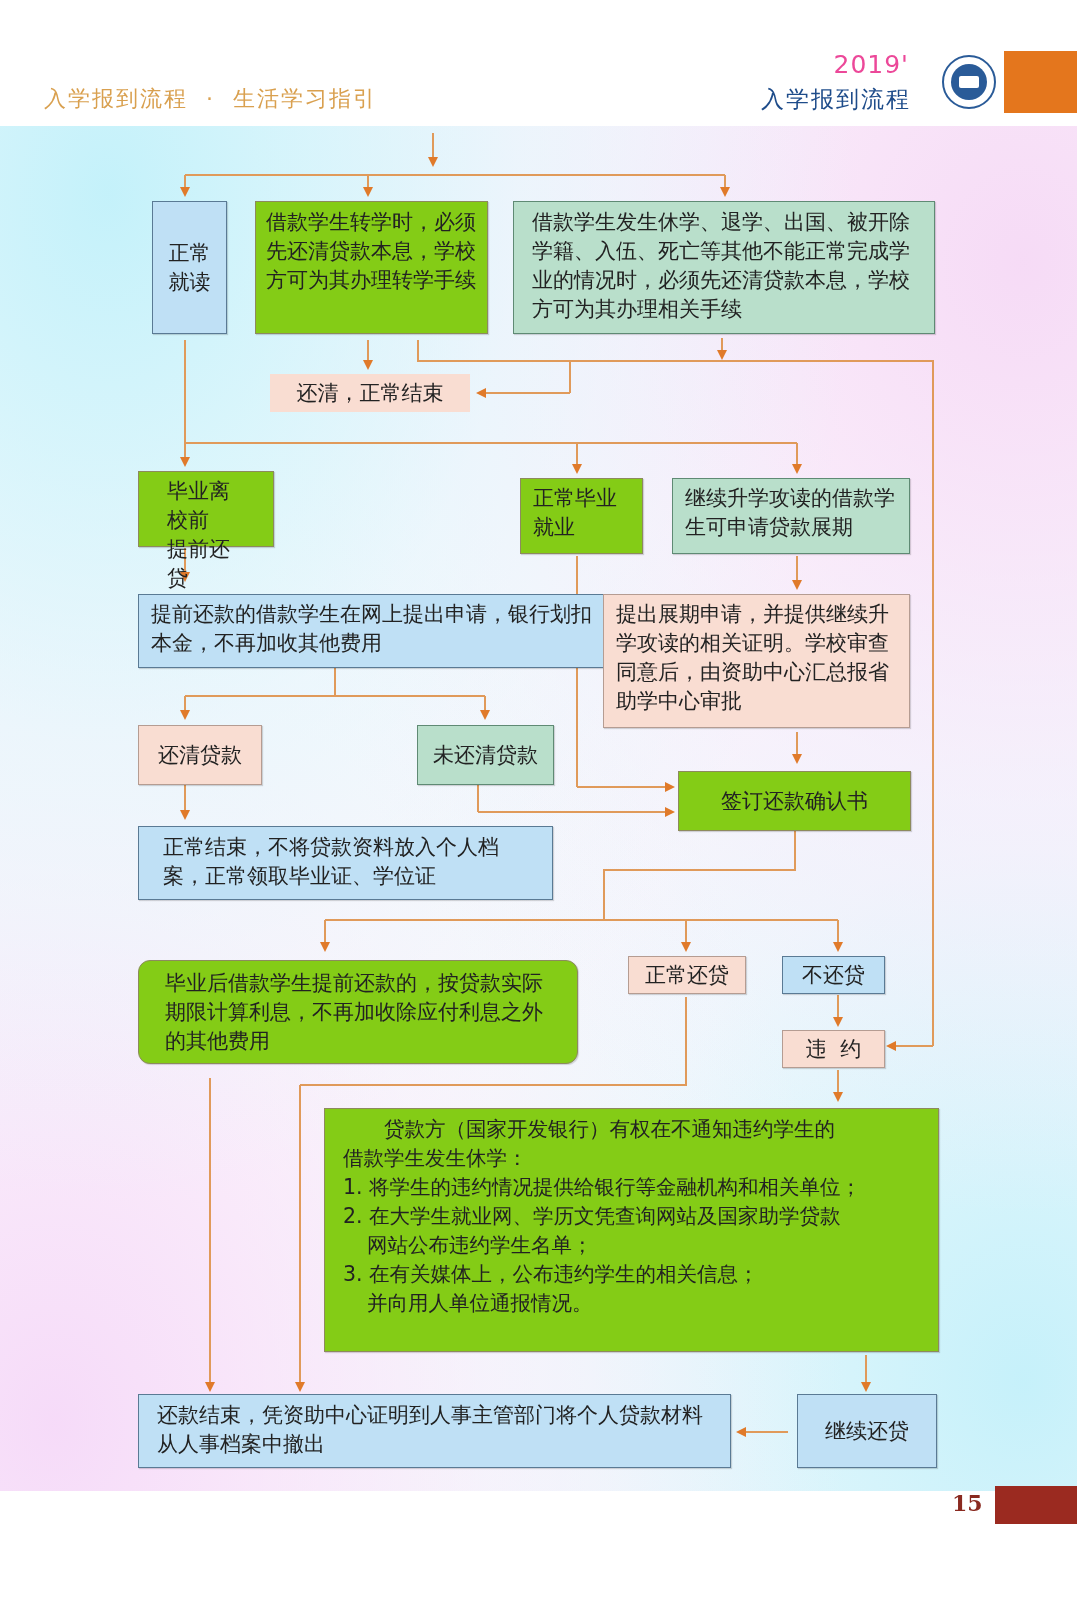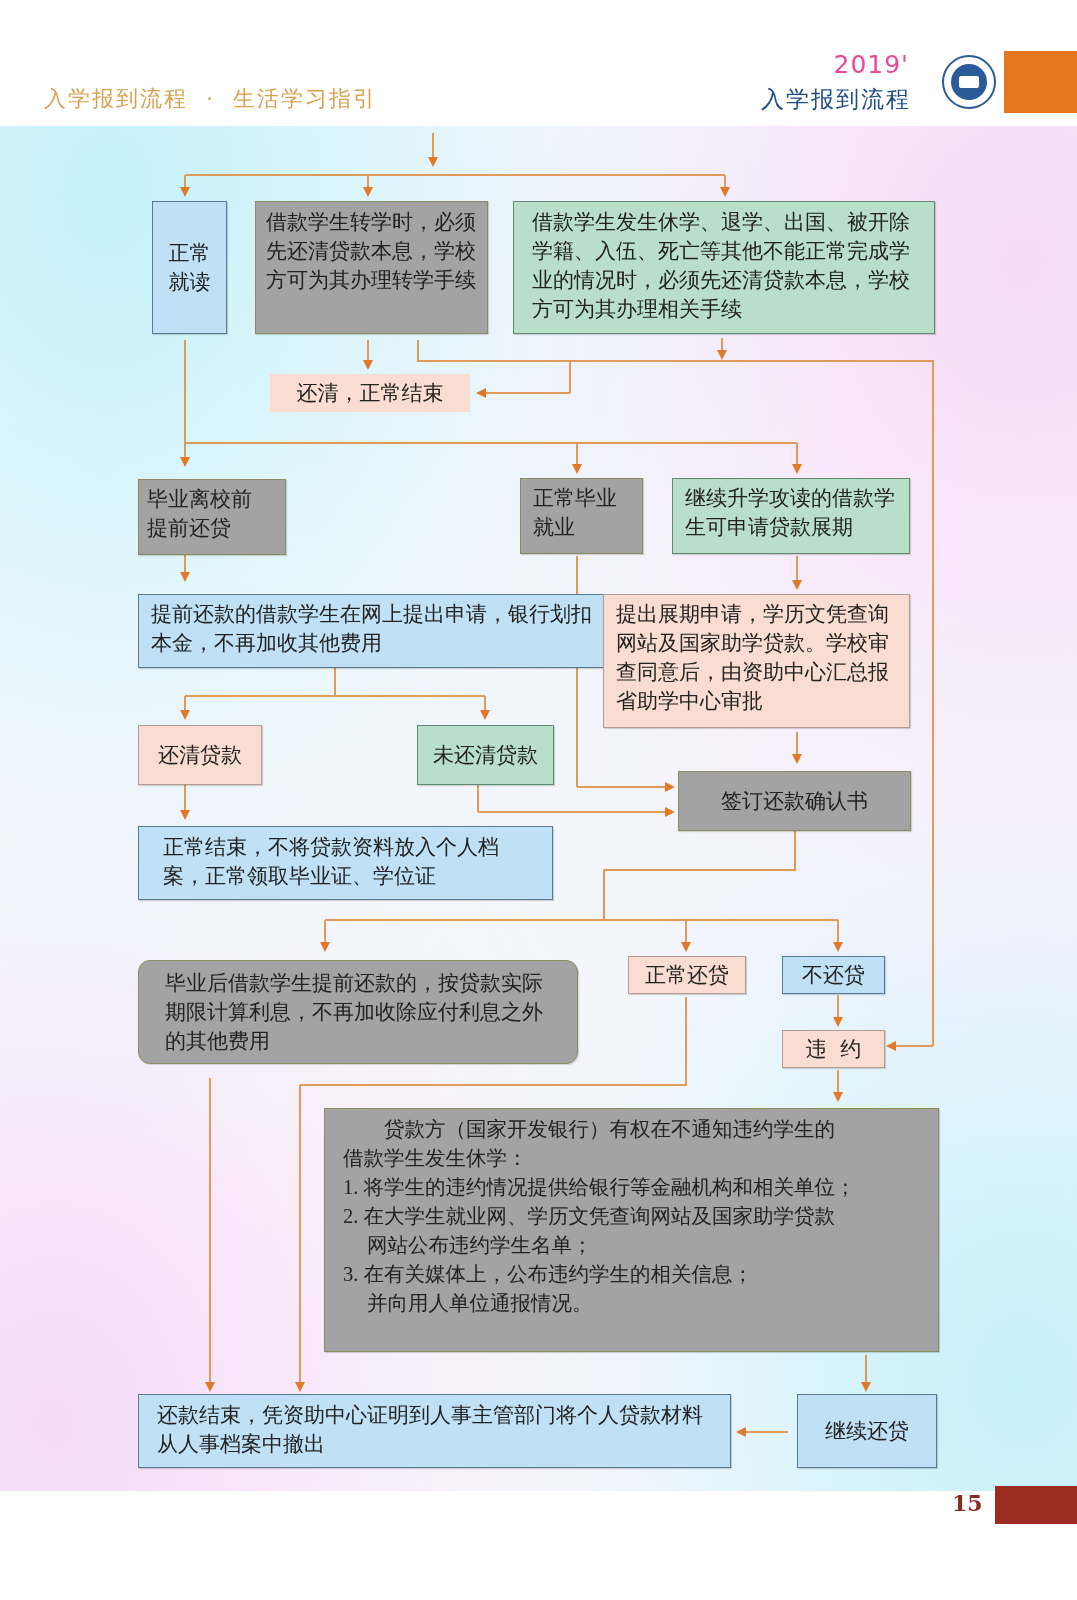--- a/index.html
+++ b/index.html
@@ -36,21 +36,21 @@
       #fdfdfd;
   }
   svg.links { position: absolute; left: 0; top: 0; width: 1077px; height: 1600px; pointer-events: none; }
 
   .box {
     position: absolute; box-sizing: border-box; border: 1px solid #6b6b5a;
     font-size: 21px; line-height: 29px; color: #222; padding: 6px 10px;
     box-shadow: 1px 1px 1px rgba(0,0,0,0.15);
   }
   .box.blue { background: #bfe0f5; border-color: #5a7a94; }
-  .box.yellow { background: #a3a3a3; border-color: #8d8a5e; font-family: Liberation Serif, serif; }
+  .box.yellow { background: #84cc16; border-color: #8d8a5e; }
   .box.green { background: #b9dfcb; border-color: #5f8a74; }
   .box.pink { background: #f9ddd2; border-color: #b59c92; }
   .center { display: flex; align-items: center; justify-content: center; text-align: center; }
   .noborder { border: none; box-shadow: none; }
 
   .measures p { margin: 0; }
   .measures .indent1 { text-indent: 2em; }
   .measures .cont { padding-left: 24px; }
 
   .footer-num {
@@ -146,28 +146,28 @@
   </g>
 </svg>
 
 <div class="box blue center" style="left:152px; top:201px; width:75px; height:133px; white-space:pre-line;">正常
 就读</div>
 <div class="box yellow" style="left:255px; top:201px; width:233px; height:133px; font-size:21px;">借款学生转学时，必须先还清贷款本息，学校方可为其办理转学手续</div>
 <div class="box green" style="left:513px; top:201px; width:422px; height:133px; padding:6px 18px;">借款学生发生休学、退学、出国、被开除学籍、入伍、死亡等其他不能正常完成学业的情况时，必须先还清贷款本息，学校方可为其办理相关手续</div>
 
 <div class="box pink center noborder" style="left:270px; top:374px; width:200px; height:38px;">还清，正常结束</div>
 
-<div class="box yellow" style="left:138px; top:471px; width:148px; height:76px; white-space:pre-line; padding:5px 8px;margin-top:8px;">毕业离校前
+<div class="box yellow" style="left:138px; top:471px; width:136px; height:76px; white-space:pre-line; padding:5px 28px;">毕业离校前
 提前还贷</div>
 <div class="box yellow" style="left:520px; top:478px; width:123px; height:76px; white-space:pre-line; padding:5px 12px;">正常毕业
 就业</div>
 <div class="box green" style="left:672px; top:478px; width:238px; height:76px; padding:5px 12px;">继续升学攻读的借款学生可申请贷款展期</div>
 
 <div class="box blue" style="left:138px; top:594px; width:477px; height:74px; padding:5px 12px;">提前还款的借款学生在网上提出申请，银行划扣本金，不再加收其他费用</div>
-<div class="box pink" style="left:603px; top:594px; width:307px; height:134px; padding:5px 12px;">提出展期申请，学历文凭查询网站及国家助学贷款。学校审查同意后，由资助中心汇总报省助学中心审批</div>
+<div class="box pink" style="left:603px; top:594px; width:307px; height:134px; padding:5px 12px;">提出展期申请，并提供继续升学攻读的相关证明。学校审查同意后，由资助中心汇总报省助学中心审批</div>
 
 <div class="box pink center" style="left:138px; top:725px; width:124px; height:60px;">还清贷款</div>
 <div class="box green center" style="left:417px; top:725px; width:137px; height:60px;">未还清贷款</div>
 <div class="box yellow center" style="left:678px; top:771px; width:233px; height:60px;">签订还款确认书</div>
 
 <div class="box blue" style="left:138px; top:826px; width:415px; height:74px; padding:6px 24px;">正常结束，不将贷款资料放入个人档案，正常领取毕业证、学位证</div>
 
 <div class="box yellow" style="left:138px; top:960px; width:440px; height:104px; padding:8px 26px;border-radius:12px;">毕业后借款学生提前还款的，按贷款实际期限计算利息，不再加收除应付利息之外的其他费用</div>
 <div class="box pink center" style="left:628px; top:956px; width:118px; height:38px;">正常还贷</div>
 <div class="box blue center" style="left:782px; top:956px; width:103px; height:38px;">不还贷</div>

